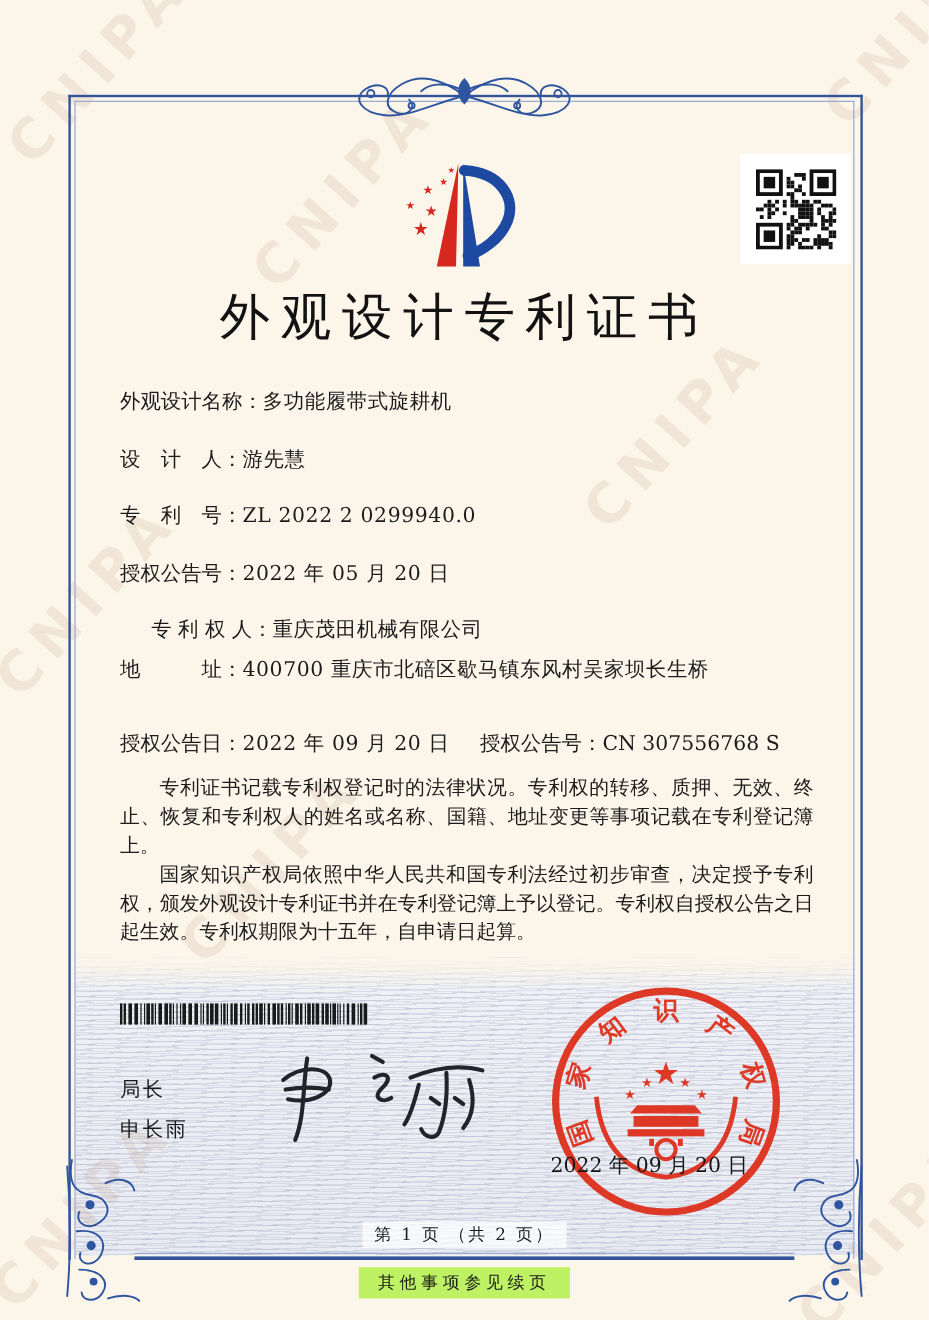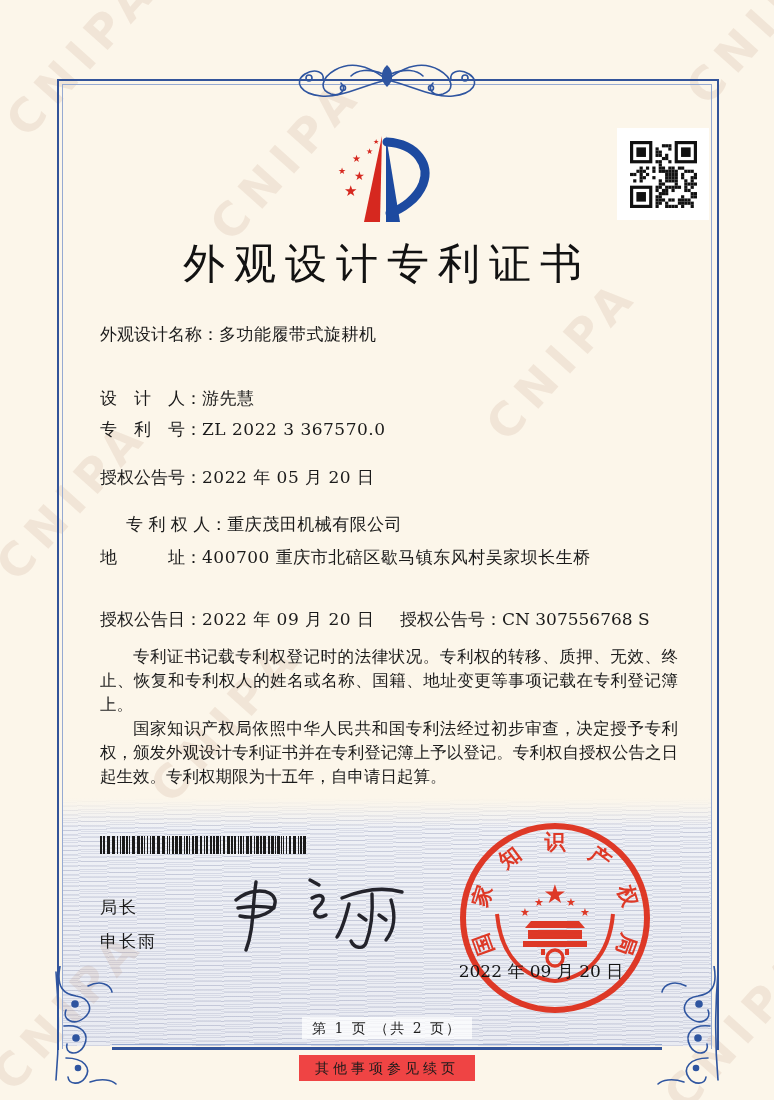--- a/index.html
+++ b/index.html
@@ -47,21 +47,21 @@
   .barcode{position:absolute;left:100px;top:836px;z-index:4;}
   .signer{position:absolute;left:100px;z-index:5;font-size:17px;letter-spacing:2px;}
   .signer.t1{top:896px;} .signer.t2{top:930px;}
   .signature{position:absolute;left:222px;top:868px;z-index:5;}
   .seal{position:absolute;left:455px;top:818px;z-index:5;opacity:0.93;}
   .seal-date{position:absolute;left:448px;top:960px;width:186px;text-align:center;font-size:17px;
              color:#141414;z-index:6;}
   .page-footer{position:absolute;left:0;right:0;top:1018px;text-align:center;z-index:5;}
   .page-footer span{background:rgba(255,255,255,0.72);padding:3px 10px;font-size:14px;letter-spacing:2px;}
   .cont-note{position:absolute;left:0;right:0;top:1058px;text-align:center;z-index:5;}
-  .cont-note span{background:#ef4444;padding:5px 16px;font-size:14px;letter-spacing:4px;}
+  .cont-note span{background:#bef264;padding:5px 16px;font-size:14px;letter-spacing:4px;}
   svg text.sealch{font-family:"DejaVu Serif","Liberation Serif",serif;font-weight:bold;font-size:21px;fill:#de2c18;}
 </style>
 </head>
 <body>
 
 <div class="page">
 
   <span class="wm" style="left:-18px;top:28px;">CNIPA</span>
   <span class="wm" style="left:662px;top:-4px;">CNIPA</span>
   <span class="wm" style="left:186px;top:132px;">CNIPA</span>
@@ -269,25 +269,25 @@
         <rect x="6.380952380952381" y="51.04761904761905" width="9.571428571428573" height="9.571428571428573"></rect>
       </svg>
   </div>
 
   <div class="title">外观设计专利证书</div>
 
   <div class="fields">
     <div class="frow" style="top:0;">
       <span class="flabel">外观设计名称：</span><span class="fvalue">多功能履带式旋耕机</span>
     </div>
-    <div class="frow" style="top:64px;font-family:Liberation Mono, monospace;">
+    <div class="frow" style="top:48px;font-family:Liberation Mono, monospace;">
       <span class="flabel">设　计　人：</span><span class="fvalue">游先慧</span>
     </div>
     <div class="frow" style="top:95px;">
-      <span class="flabel">专　利　号：</span><span class="fvalue">ZL 2022 3 367570.0</span>
+      <span class="flabel">专　利　号：</span><span class="fvalue">ZL 2022 2 0299940.0</span>
     </div>
     <div class="frow" style="top:143px;">
       <span class="flabel">授权公告号：</span><span class="fvalue">2022 年 05 月 20 日</span>
     </div>
     <div class="frow" style="top:190px;margin-left:26px;">
       <span class="flabel">专 利 权 人：</span><span class="fvalue">重庆茂田机械有限公司</span>
     </div>
     <div class="frow" style="top:223px;">
       <span class="flabel">地　　　址：</span><span class="fvalue">400700 重庆市北碚区歇马镇东风村吴家坝长生桥</span>
     </div>

